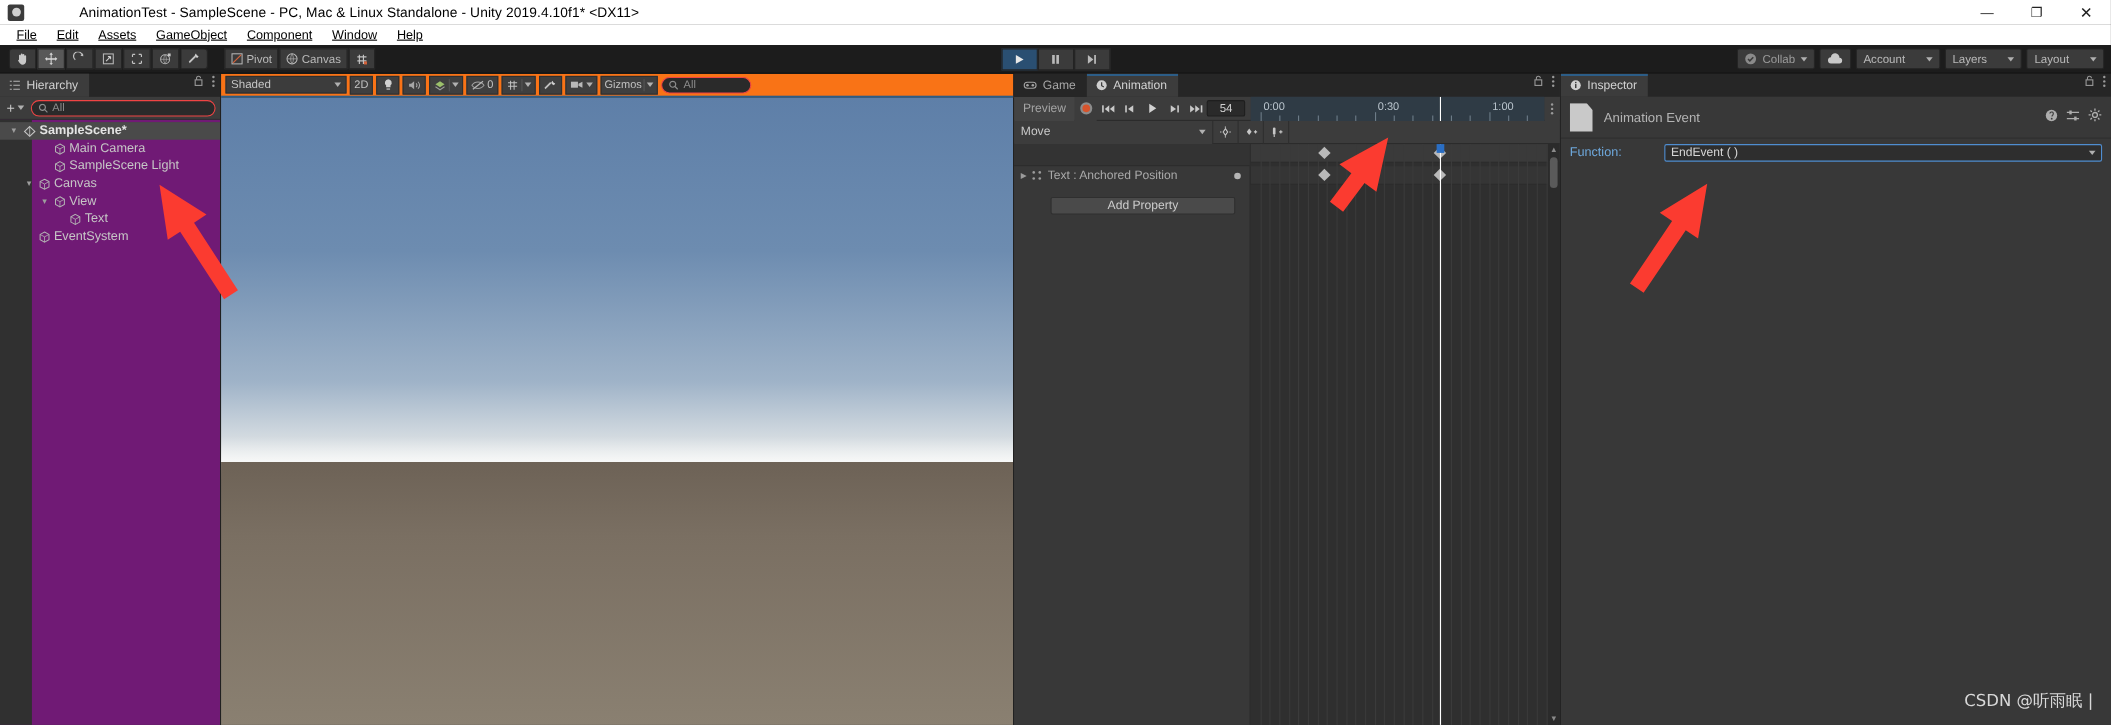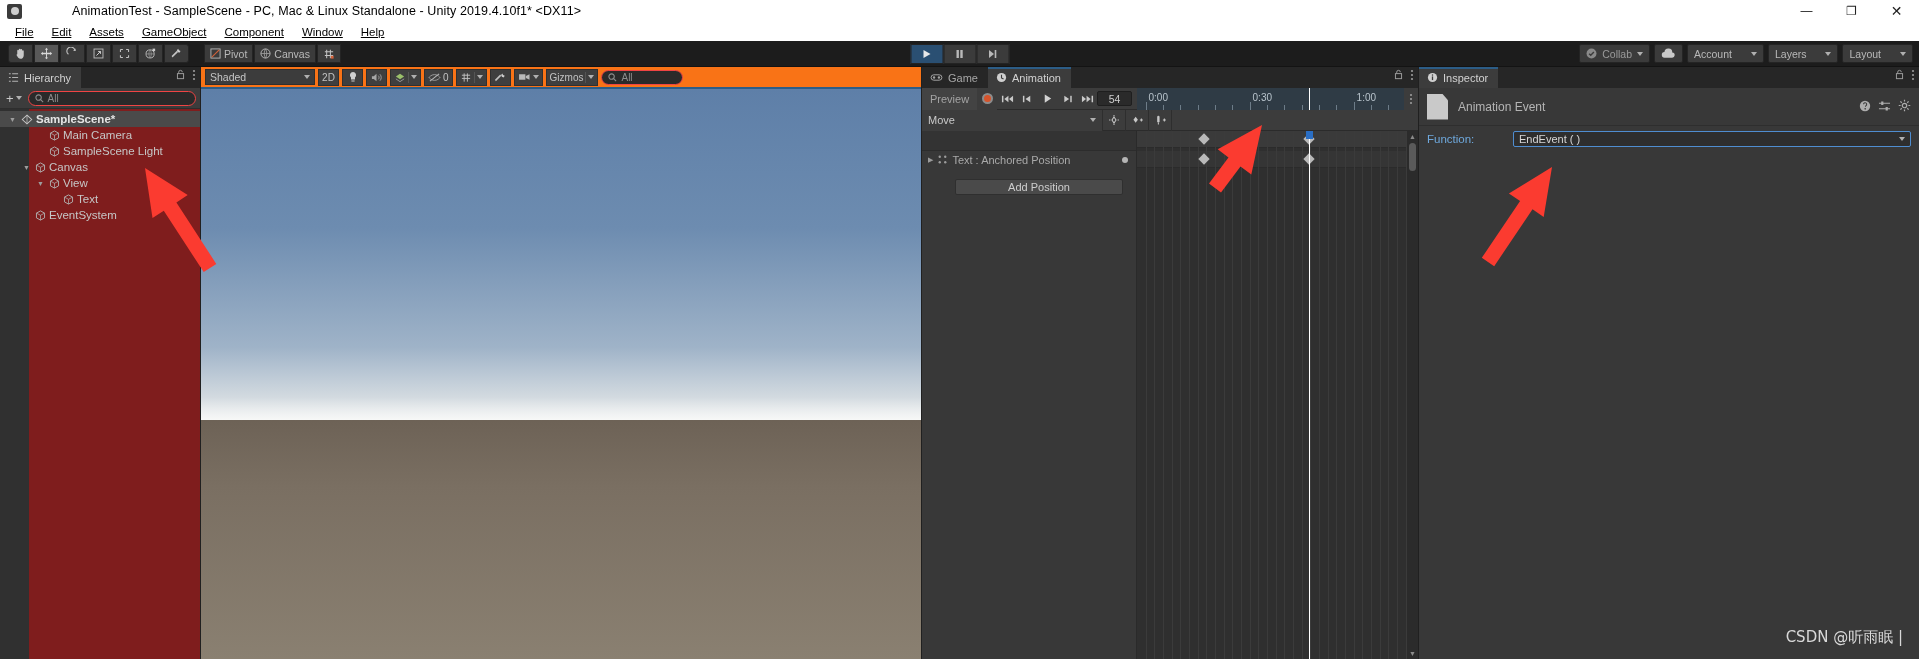--- a/index.html
+++ b/index.html
@@ -60,21 +60,21 @@
   .kebab{font-size:11px;letter-spacing:0;line-height:9px;}
 
   
   #hierarchy{width:201px;border-right:1px solid #202020;}
   #h-toolbar{height:21px;background:#3c3c3c;display:flex;align-items:center;padding:0 4px;gap:4px;
              border-bottom:1px solid #2e2e2e;}
   .plusbtn{display:flex;align-items:center;gap:2px;color:#c9c9c9;font-size:13px;padding:0 2px;}
   .searchbox{flex:1;height:15px;background:#2a2a2a;border:1px solid #ef4444;border-radius:8px;
              display:flex;align-items:center;padding:0 6px;gap:4px;text-align:center;}
   .searchbox .ph{font-size:10px;color:#8d8d8d;}
-  #h-tree{flex:1;background:#7f1d1d;padding-top:2px;font-size:11.5px;color:#c6c6c6;position:relative;}
+  #h-tree{flex:1;background:#701a75;padding-top:2px;font-size:11.5px;color:#c6c6c6;position:relative;}
   .hrow{height:16px;display:flex;align-items:center;gap:3px;white-space:nowrap;}
   .hrow.sel{background:#4a4a4a;}
   .hrow .tw{width:11px;display:flex;align-items:center;justify-content:center;color:#9d9d9d;font-size:7px;}
   .hrow .lbl{font-size:11.5px;}
   #h-tree .gutter{position:absolute;left:0;top:0;bottom:0;width:29px;background:#303030;}
   #h-tree .rows{position:relative;}
 
   
   #scene{flex:1;border-right:1px solid #202020;min-width:0;}
   #scene-toolbar{height:22px;background:#f97316;display:flex;align-items:center;padding:0 4px;gap:3px;
@@ -634,21 +634,21 @@
             <span class="arrow">▶</span>
             <svg width="11" height="11" viewBox="0 0 12 12">
                 <circle cx="3" cy="3" r="1.3" fill="#9c9c9c"></circle>
                 <circle cx="9" cy="3" r="1.3" fill="#9c9c9c"></circle>
                 <circle cx="3" cy="9" r="1.3" fill="#9c9c9c"></circle>
                 <circle cx="9" cy="9" r="1.3" fill="#9c9c9c"></circle>
               </svg>
             <span>Text : Anchored Position</span>
             <span class="dot"></span>
           </div>
-          <div id="addprop">Add Position</div>
+          <div id="addprop">Add Property</div>
         </div>
         <div id="dope">
           <div class="lane evt" id="lane-evt" style="top: 0px;"></div>
           <div class="lane key" id="lane-key" style="top: 20px;"></div>
           <div id="dope-scroll">
             <div class="scr-arrow" style="top:2px">▲</div>
             <div class="thumb" style="top:12px"></div>
             <div class="scr-arrow" style="bottom:2px">▼</div>
           </div>
         <div class="vline" style="left: 8.544px;"></div>

